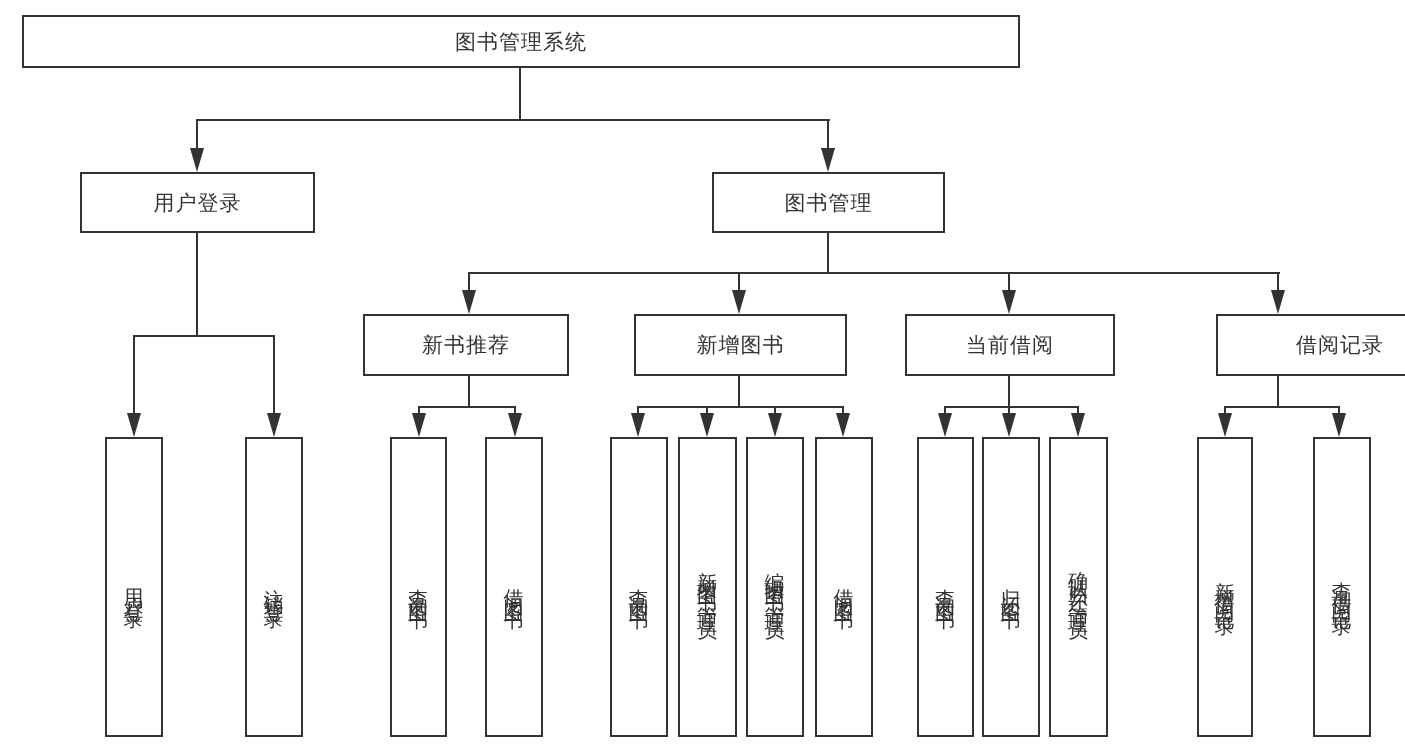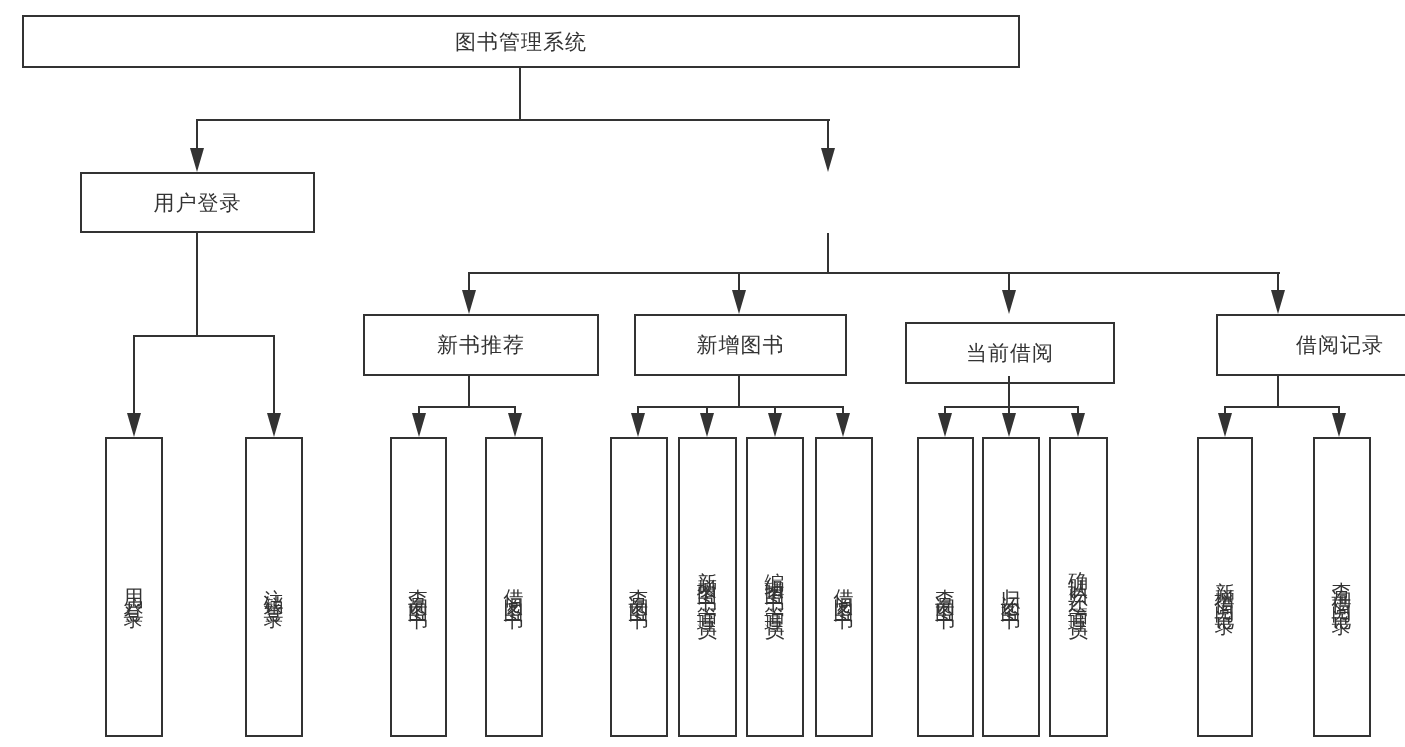--- a/index.html
+++ b/index.html
@@ -34,28 +34,31 @@
 
 <div id="stage">
 
   <div class="box" style="left:22px;top:15px;width:998px;height:53px;">
     <span>图书管理系统</span>
   </div>
 
   <div class="box" style="left:80px;top:172px;width:235px;height:61px;">
     <span>用户登录</span>
   </div>
+  <div class="box" style="left:712px;top:172px;width:233px;height:61px;">
+    <span>图书管理</span>
+  </div>
 
-  <div class="box" style="left:363px;top:314px;width:236px;height:62px;">
+  <div class="box" style="left:363px;top:314px;width:206px;height:62px;">
     <span>新书推荐</span>
   </div>
   <div class="box" style="left:634px;top:314px;width:213px;height:62px;">
     <span>新增图书</span>
   </div>
-  <div class="box" style="left:905px;top:314px;width:210px;height:62px;margin-top:8px;">
+  <div class="box" style="left:905px;top:314px;width:210px;height:62px;">
     <span>当前借阅</span>
   </div>
   <div class="box" style="left:1174px;top:314px;width:248px;height:62px;margin-left:42px;">
     <span>借阅记录</span>
   </div>
 
   <div class="box vbox" style="left:105px;top:437px;width:58px;height:300px;">
     <span class="vt">用户登录</span>
   </div>
   <div class="box vbox" style="left:245px;top:437px;width:58px;height:300px;">

